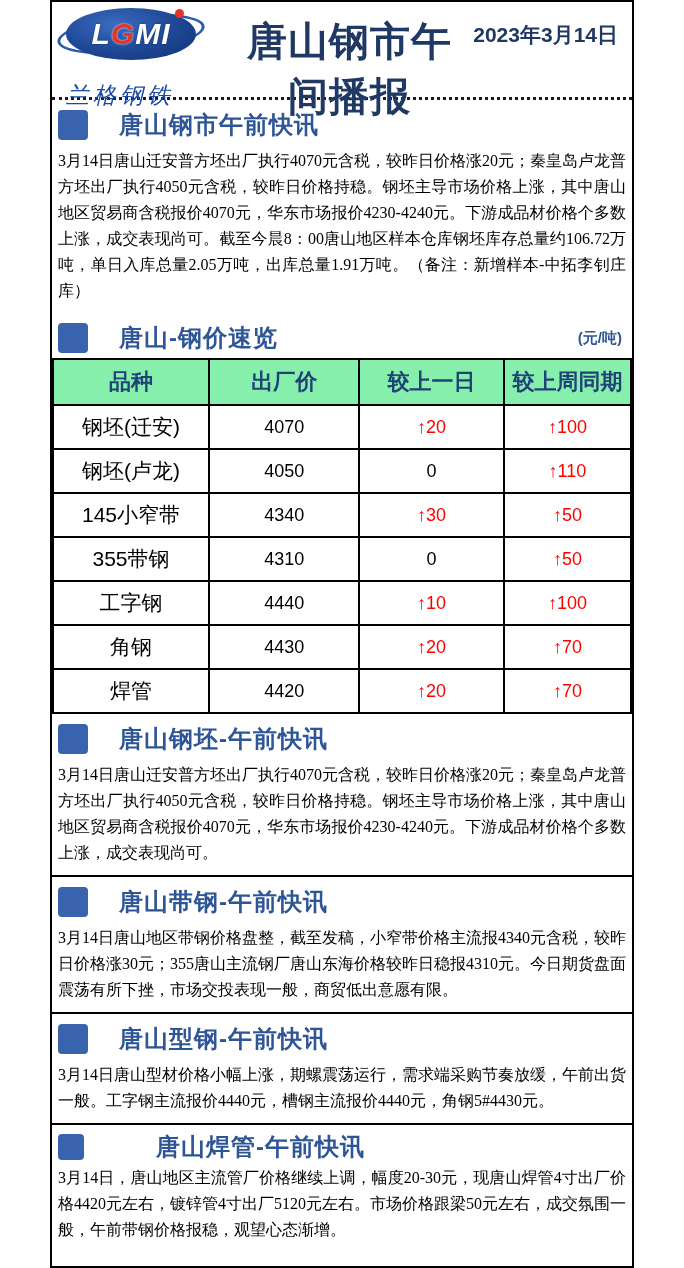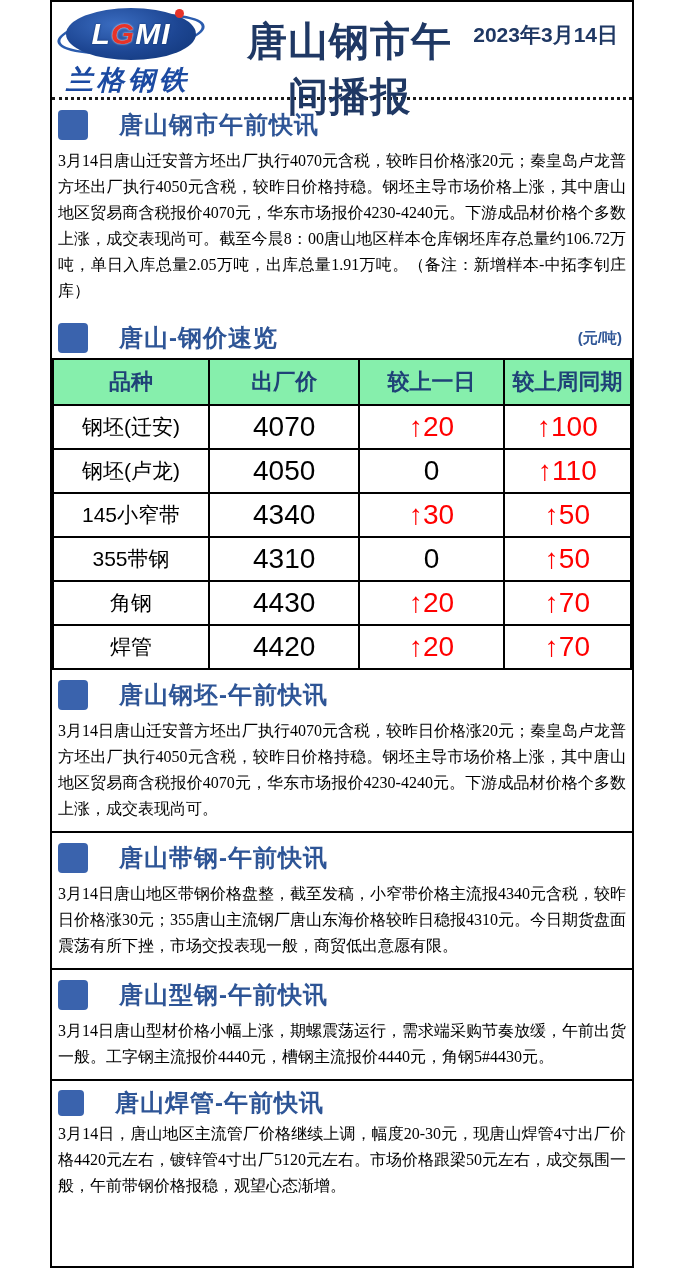--- a/index.html
+++ b/index.html
@@ -21,22 +21,22 @@
   .logo-ring { position:absolute; left:-9px; right:-9px; top:7px; bottom:7px;
                border:3px solid #2b5cae; border-radius:50%; transform:rotate(-6deg); }
   .logo-oval { position:absolute; inset:0; border-radius:50%;
                background:radial-gradient(ellipse at 38% 32%, #3a6cc0 0%, #1d4693 55%, #0f3474 100%);
                display:flex; align-items:center; justify-content:center; }
   .logo-letters { font-weight:bold; font-style:italic; font-size:30px; letter-spacing:1px;
                   color:#fff; text-shadow:0 0 2px #0a2a5e; line-height:1; }
   .letter-g { color:#e63329; text-shadow:0 0 2px #ffffff; }
   .logo-dot { position:absolute; width:9px; height:9px; background:#e63329; border-radius:50%;
               top:1px; right:12px; }
-  .brand-sub { margin-top:2px; font-family:"Liberation Serif","DejaVu Serif",serif;
-               font-weight:bold; font-style:italic; color:#1b4aa2; font-size:27px;
+  .brand-sub { margin-top:20px; font-family:"Liberation Serif","DejaVu Serif",serif;
+               font-weight:normal; font-style:italic; color:#1b4aa2; font-size:23px;
                letter-spacing:4px; white-space:nowrap; }
   .title { flex:1; text-align:center; padding-top:12px;
            font-size:40px; font-weight:bold; color:#1F3864; letter-spacing:1px; }
   .date { width:165px; padding:19px 14px 0 0; text-align:right;
           font-size:21px; font-weight:bold; color:#1F3864; white-space:nowrap; }
 
   .dotted-sep { border-top:3px dotted #1b1b1b; }
 
   
   .sec-head { display:flex; align-items:center; padding:9px 10px 4px 6px; }
@@ -46,21 +46,21 @@
   .unit { margin-left:auto; color:#2E5596; font-weight:bold; font-size:15px; }
   .body-text { font-family:"Liberation Serif","DejaVu Serif",serif;
                font-size:16px; line-height:26px; color:#000;
                margin:3px 6px 9px 6px; text-align:justify; }
   .hr { border-top:2px solid #000; }
 
   
   table { width:100%; border-collapse:collapse; table-layout:fixed; }
   th, td { border:2px solid #000; text-align:center; vertical-align:middle; }
   th { height:46px; font-size:22px; font-weight:bold; color:#1F4277; background:#86efac; }
-  td { height:44px; font-size:28px; color:#000; }
+  td { height:44px; font-size:18px; color:#000; }
   td.name { font-size:21px; }
   col.c1{width:27%;} col.c2{width:26%;} col.c3{width:25%;} col.c4{width:22%;}
   .chg.up { color:#FF0000; }
 </style>
 </head>
 <body>
 
 <div class="page">
 
   <div class="hdr">
@@ -128,20 +128,26 @@
           <td class="chg up">↑30</td>
           <td class="chg up">↑50</td>
         </tr>
         <tr>
           <td class="name">355带钢</td>
           <td>4310</td>
           <td class="chg">0</td>
           <td class="chg up">↑50</td>
         </tr>
         <tr>
+          <td class="name">工字钢</td>
+          <td>4440</td>
+          <td class="chg up">↑10</td>
+          <td class="chg up">↑100</td>
+        </tr>
+        <tr>
           <td class="name">角钢</td>
           <td>4430</td>
           <td class="chg up">↑20</td>
           <td class="chg up">↑70</td>
         </tr>
         <tr>
           <td class="name">焊管</td>
           <td>4420</td>
           <td class="chg up">↑20</td>
           <td class="chg up">↑70</td>
@@ -174,20 +180,20 @@
     <div class="sec-head">
       <span class="sq"></span>
       <span class="sec-title">唐山型钢-午前快讯</span>
     </div>
     <p class="body-text">3月14日唐山型材价格小幅上涨，期螺震荡运行，需求端采购节奏放缓，午前出货一般。工字钢主流报价4440元，槽钢主流报价4440元，角钢5#4430元。</p>
   </div>
 
   <div class="hr"></div>
 
   <div class="sec">
-    <div class="sec-head" style="padding-top:6px; padding-bottom:0;">
+    <div class="sec-head" style="padding-top:6px; padding-bottom:0;gap:41px;">
       <span class="sq" style="width:26px;height:26px;"></span>
       <span class="sec-title">唐山焊管-午前快讯</span>
     </div>
     <p class="body-text" style="margin-top:2px; margin-bottom:4px;">3月14日，唐山地区主流管厂价格继续上调，幅度20-30元，现唐山焊管4寸出厂价格4420元左右，镀锌管4寸出厂5120元左右。市场价格跟梁50元左右，成交氛围一般，午前带钢价格报稳，观望心态渐增。</p>
   </div>
 
 </div>
 
 </body></html>

